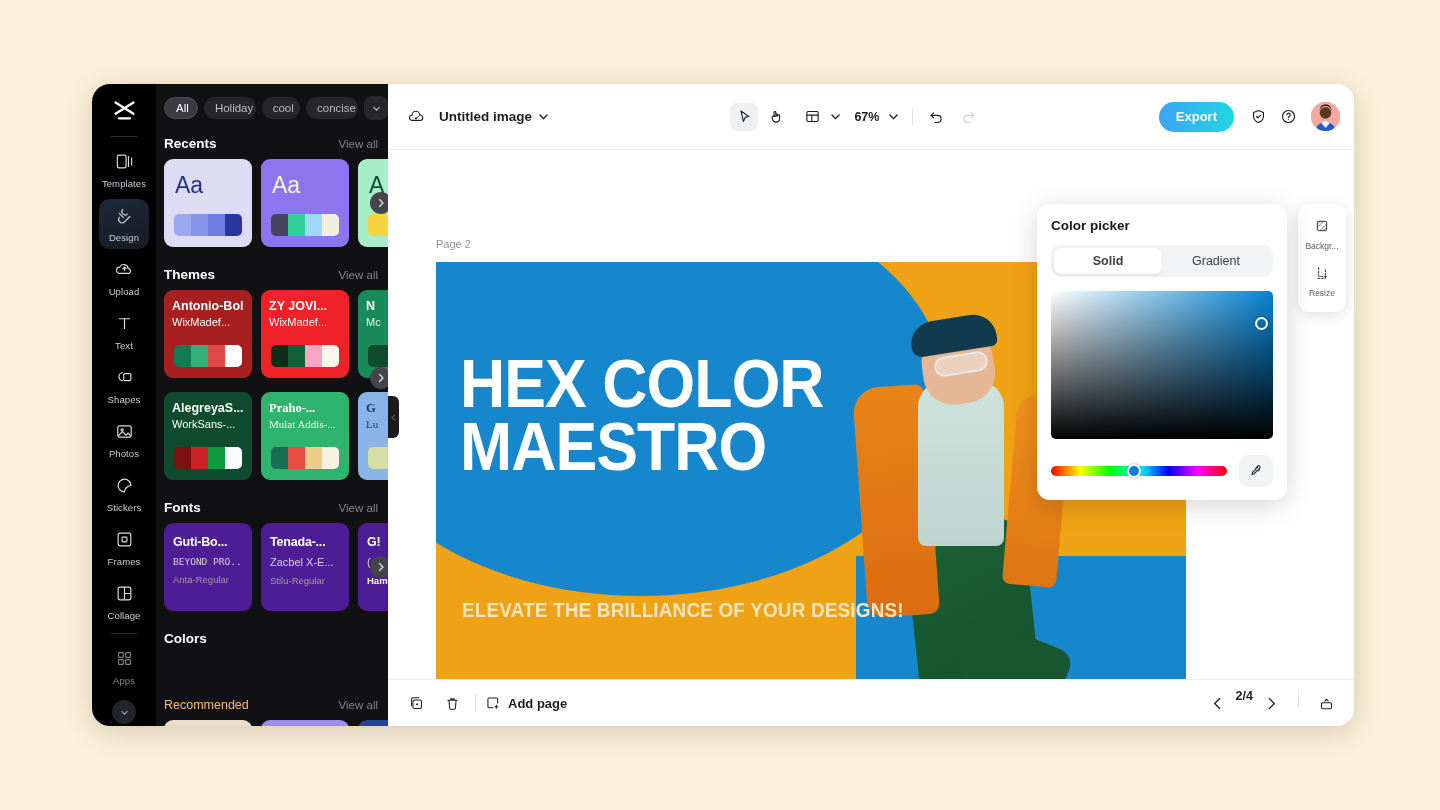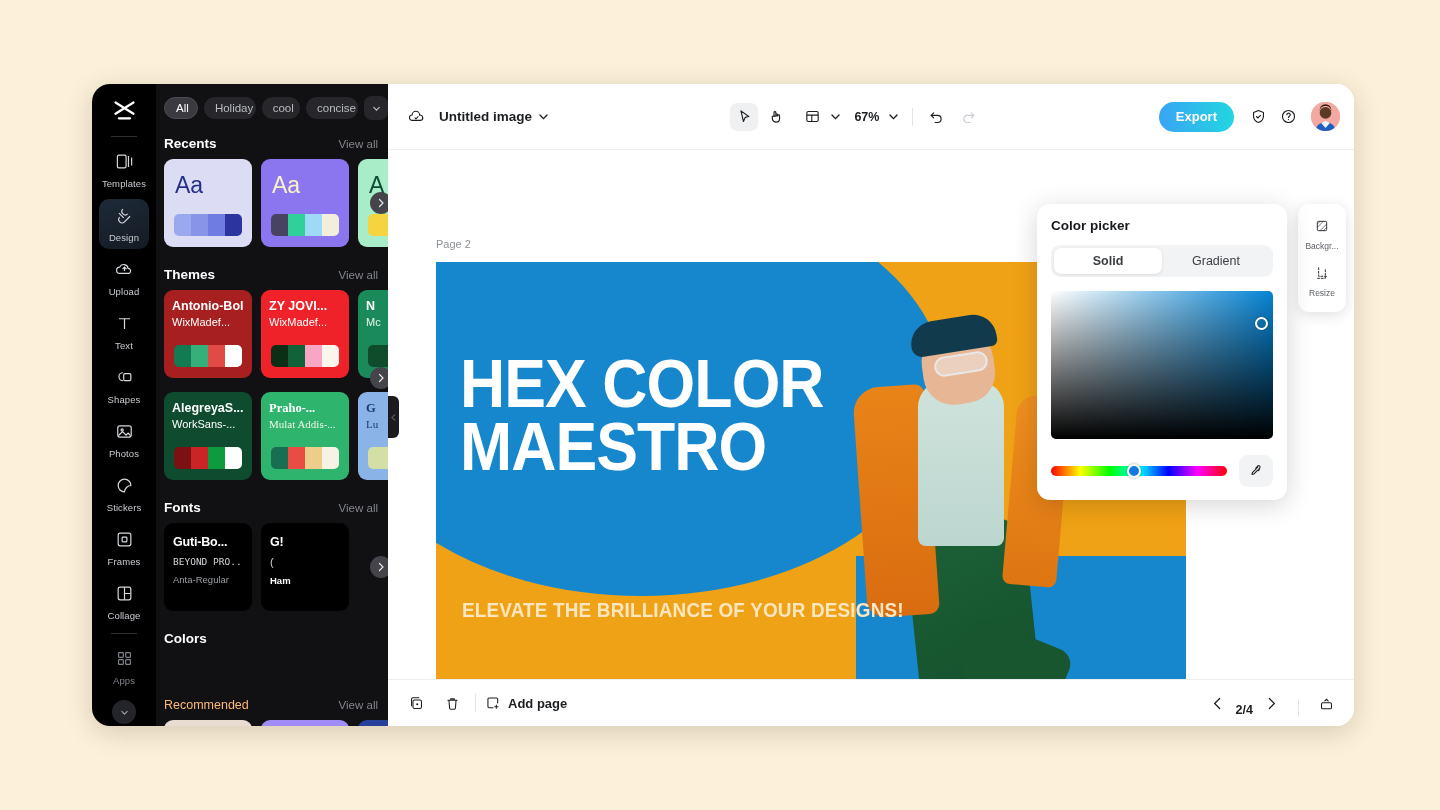--- a/index.html
+++ b/index.html
@@ -77,21 +77,21 @@
     position:absolute; right: -4px; top: 50%; transform: translateY(-50%);
     width: 22px; height: 22px; border-radius: 50%; background: #44444a;
     display:flex; align-items:center; justify-content:center; cursor:pointer; z-index: 5;
   }
   
   .tcard { width: 88px; height: 88px; border-radius: 9px; flex-shrink:0; position:relative;
     overflow:hidden; cursor:pointer; padding: 9px 8px 0; }
   .t1 { font-size: 12.5px; font-weight: 800; white-space: nowrap; overflow:hidden; line-height: 1.15; }
   .t2 { font-size: 11px; margin-top: 3px; white-space: nowrap; overflow: hidden; }
   
-  .fcard { width: 88px; height: 88px; border-radius: 9px; flex-shrink:0; background: #000000;
+  .fcard { width: 88px; height: 88px; border-radius: 9px; flex-shrink:0; background: #4c1d95;
     padding: 12px 9px 0; cursor: pointer; overflow: hidden; }
   .f1 { font-size: 12.5px; font-weight: 700; color: #fff; white-space:nowrap; overflow:hidden; letter-spacing:-.2px;}
   .f2 { font-size: 11px; color: #d2d4d8; margin-top: 7px; white-space:nowrap; overflow:hidden; }
   .f3 { font-size: 9.5px; color: #9a9da3; margin-top: 7px; white-space:nowrap; overflow:hidden; }
 
   .collapse-handle {
     position: absolute; left: 296px; top: 312px; width: 11px; height: 42px;
     background: #1b1b1f; border-radius: 0 6px 6px 0; z-index: 20;
     display:flex; align-items:center; justify-content:center; cursor:pointer;
   }
@@ -190,21 +190,21 @@
     white-space:nowrap; text-overflow: ellipsis; }
 
   
   .bottombar { height: 47px; border-top: 1px solid #eceef0; display:flex; align-items:center;
     padding: 0 14px; flex-shrink:0; background:#fff; }
   .bb-icon { width: 28px; height: 28px; display:flex; align-items:center; justify-content:center;
     cursor:pointer; }
   .bb-icon svg { width: 17px; height: 17px; stroke:#1c1e21; fill:none; stroke-width:1.5; }
   .addpage { display:flex; align-items:center; gap: 7px; font-size: 13px; font-weight: 600;
     color:#1c1e21; cursor:pointer; }
-  .pager { display:flex; align-items:flex-end; gap: 4px; }
+  .pager { display:flex; align-items:flex-start; gap: 4px; }
   .pager-num { font-size: 12.5px; font-weight: 700; color:#1c1e21; }
 </style>
 </head>
 <body>
 
 <div class="app">
 
   <div class="rail">
     <div class="logo">
       <svg viewBox="0 0 24 24" width="27" height="27" fill="none" stroke="#fff" stroke-width="2" stroke-linecap="round">
@@ -445,20 +445,25 @@
 
       <div class="sec-head">
         <div class="sec-title">Fonts</div>
         <div class="view-all">View all</div>
       </div>
       <div class="cardrow">
         <div class="fcard">
           <div class="f1">Guti-Bo...</div>
           <div class="f2" style="font-family:'DejaVu Sans Mono',monospace;font-size:9.5px">BEYOND PRO...</div>
           <div class="f3">Anta-Regular</div>
+        </div>
+        <div class="fcard">
+          <div class="f1">Tenada-...</div>
+          <div class="f2">Zacbel X-E...</div>
+          <div class="f3">Stilu-Regular</div>
         </div>
         <div class="fcard">
           <div class="f1">G!</div>
           <div class="f2">(</div>
           <div class="f3" style="font-weight:700;color:#fff">Ham</div>
         </div>
         <div class="arrow-next">
           <svg viewBox="0 0 24 24" width="12" height="12" fill="none" stroke="#e6e8ea" stroke-width="2.4" stroke-linecap="round">
               <path d="M9 5l7 7-7 7"></path>
             </svg>

